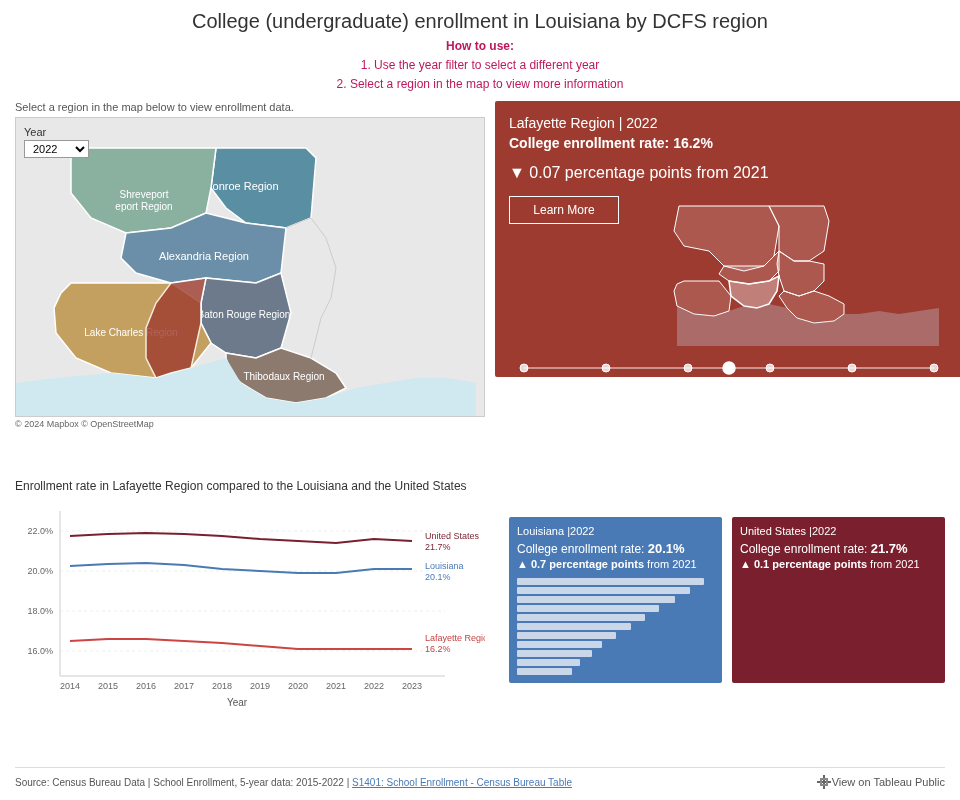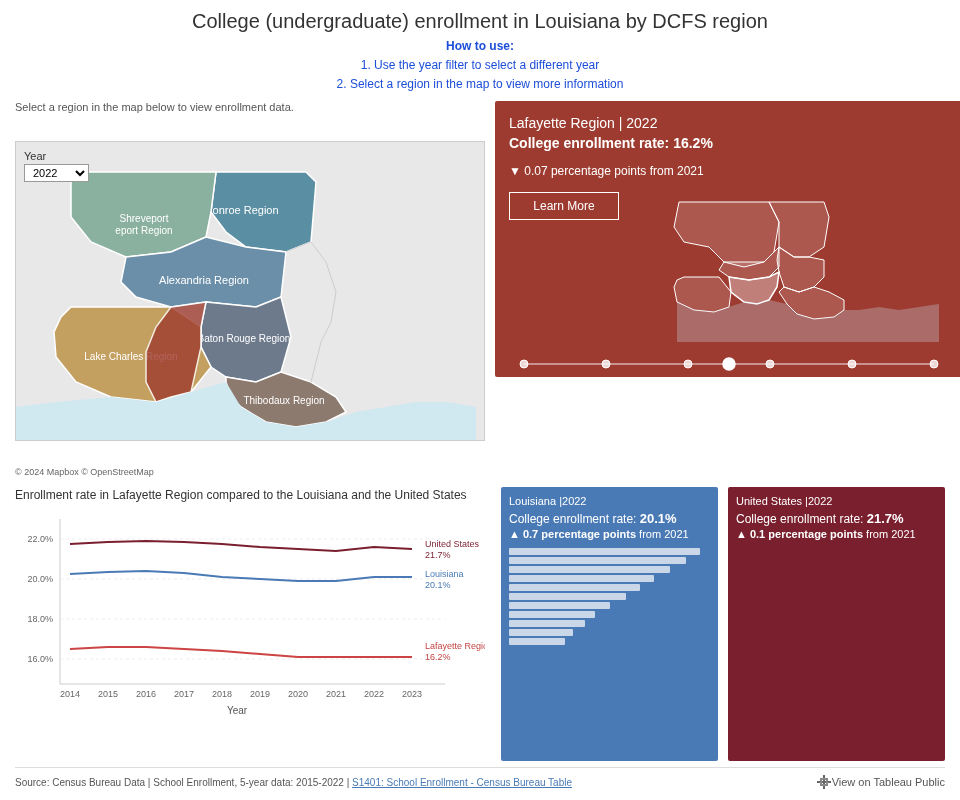--- a/index.html
+++ b/index.html
@@ -2,51 +2,51 @@
 <html><head>
   <meta charset="utf-8">
   <style>
     * { box-sizing: border-box; margin: 0; padding: 0; }
     body { font-family: Arial, sans-serif; background: #f5f5f5; width: 960px; height: 800px; overflow: hidden; font-size: 12px; color: #333; }
 
     .main-container { width: 960px; height: 800px; background: #fff; display: flex; flex-direction: column; padding: 10px 15px; }
 
     .header { text-align: center; margin-bottom: 6px; }
     .header h1 { font-size: 20px; font-weight: normal; color: #333; margin-bottom: 4px; }
-    .header .how-to { font-size: 12px; color: #1d4ed8; line-height: 1.6; text-align: center; }
+    .header .how-to { font-size: 12px; color: #be185d; line-height: 1.6; text-align: center; }
     .header .how-to strong { font-size: 12px; }
 
     .top-section { display: flex; gap: 10px; margin-bottom: 10px; }
 
     
-    .map-section { flex: 0 0 470px; display: flex; flex-direction: column; gap: 24px; }
+    .map-section { flex: 0 0 470px; display: flex; flex-direction: column; }
     .map-label { font-size: 11px; color: #555; margin-bottom: 4px; }
     .map-container { position: relative; width: 470px; height: 300px; background: #e8e8e8; overflow: hidden; border: 1px solid #ccc; }
     .map-attribution { font-size: 9px; color: #666; margin-top: 2px; }
 
     
     .year-filter { position: absolute; top: 8px; left: 8px; z-index: 10; }
     .year-filter label { font-size: 11px; display: block; margin-bottom: 2px; color: #333; }
     .year-filter select { font-size: 11px; padding: 1px 4px; border: 1px solid #999; background: #fff; width: 65px; }
 
     
     .right-panel { flex: 1; }
     .info-card { background: #9e3b30; color: #fff; padding: 14px 14px 8px 14px; border-radius: 2px; height: 276px; display: flex; flex-direction: column; }
     .info-card-header { margin-bottom: 4px; }
     .info-card-title { font-size: 14px; font-weight: normal; margin-bottom: 4px; }
     .info-card-rate { font-size: 14px; font-weight: bold; margin-bottom: 13px; }
-    .info-card-change { font-size: 12px; margin-bottom: 10px; }
+    .info-card-change { font-size: 16px; margin-bottom: 10px; }
     .info-card-body { display: flex; gap: 20px; flex: 1; }
     .info-card-left { flex: 0 0 120px; display: flex; flex-direction: column; }
     .learn-more-btn { background: transparent; border: 1px solid #fff; color: #fff; padding: 6px 14px; font-size: 12px; cursor: pointer; margin-bottom: 8px; text-align: center; width: 110px; }
     .info-card-right { flex: 1; position: relative; }
     .dot-chart-axis { display: flex; justify-content: space-between; font-size: 9px; color: rgba(255,255,255,0.8); margin-top: 4px; padding: 0 2px; }
 
     
-    .bottom-section { display: flex; gap: 16px; flex: 1; }
+    .bottom-section { display: flex; gap: 24px; flex: 1; align-items: center; }
 
     
     .line-chart-section { flex: 0 0 470px; }
     .line-chart-title { font-size: 12px; color: #333; margin-bottom: 6px; line-height: 1.4; }
     .line-chart-container { width: 100%; height: 220px; position: relative; }
 
     
     .overview-section { flex: 1; display: flex; flex-direction: column; }
     .overview-title { font-size: 12px; color: #333; margin-bottom: 6px; }
     .overview-cards { display: flex; gap: 10px; flex: 1; }

